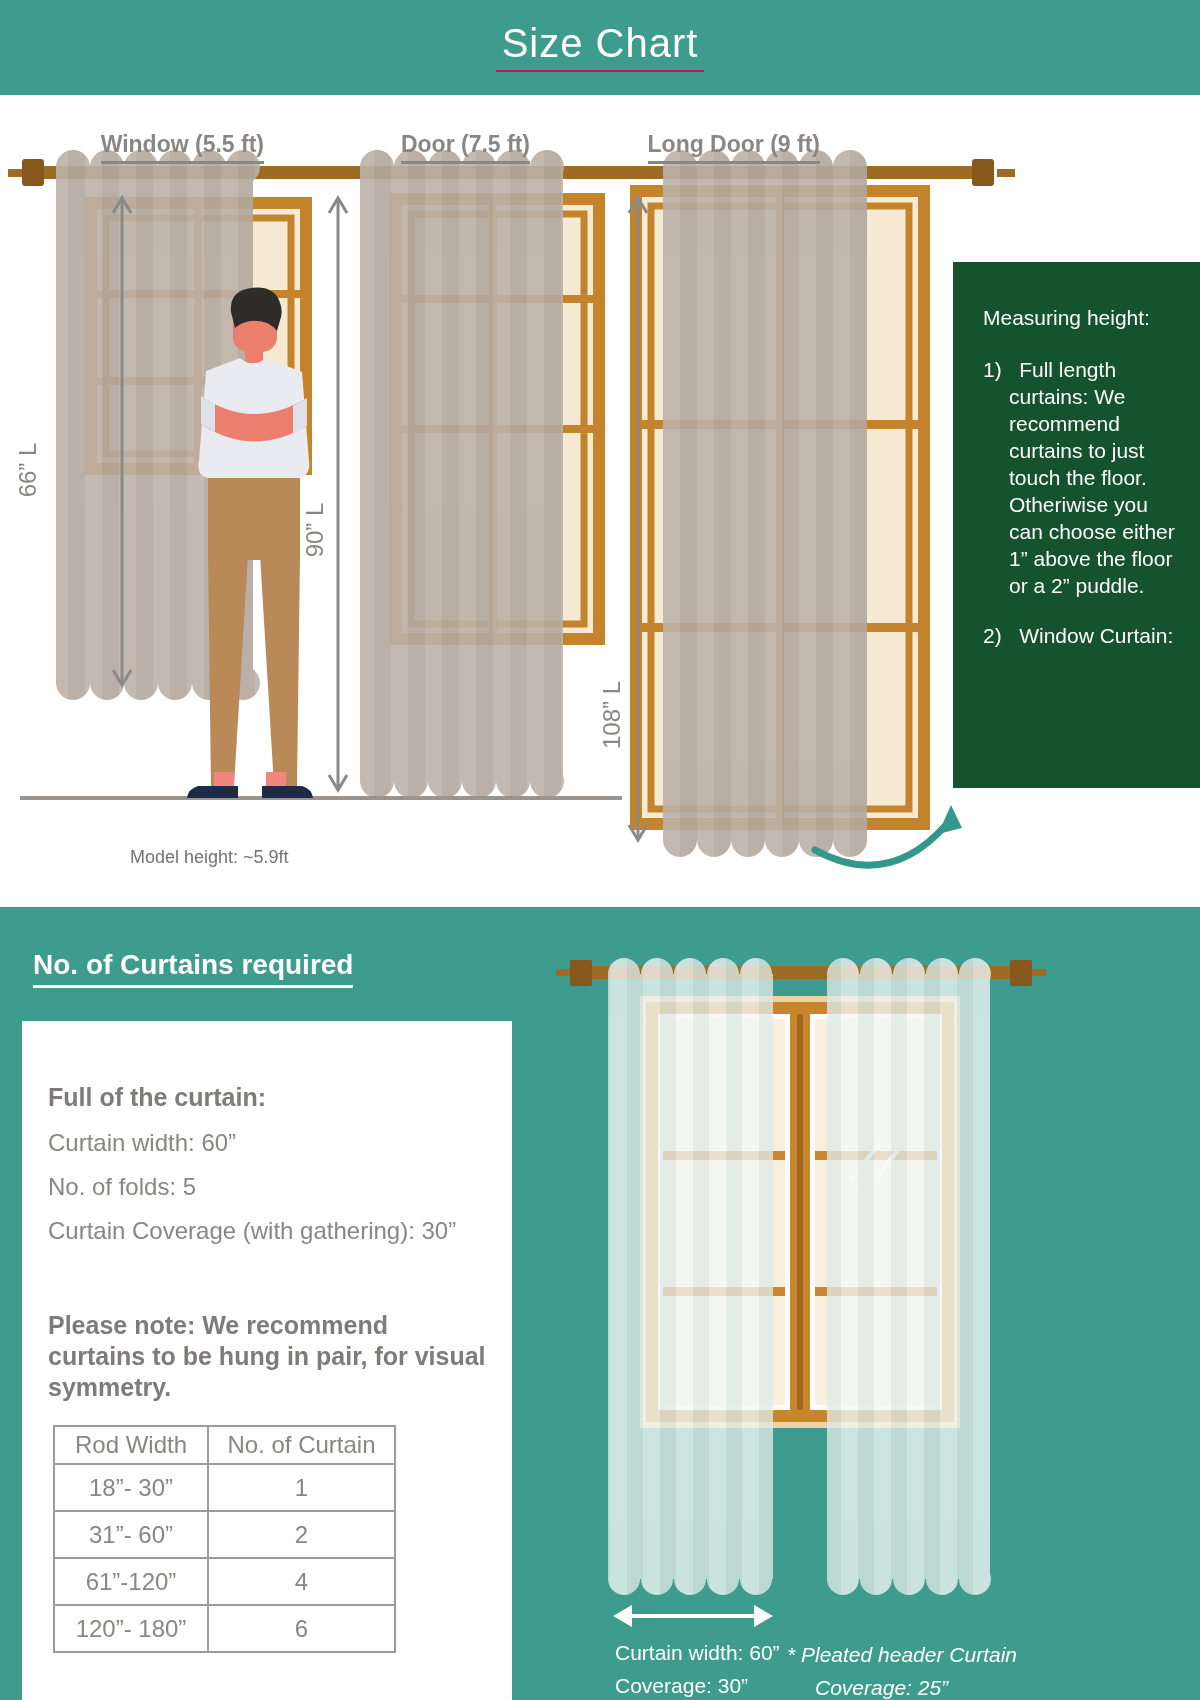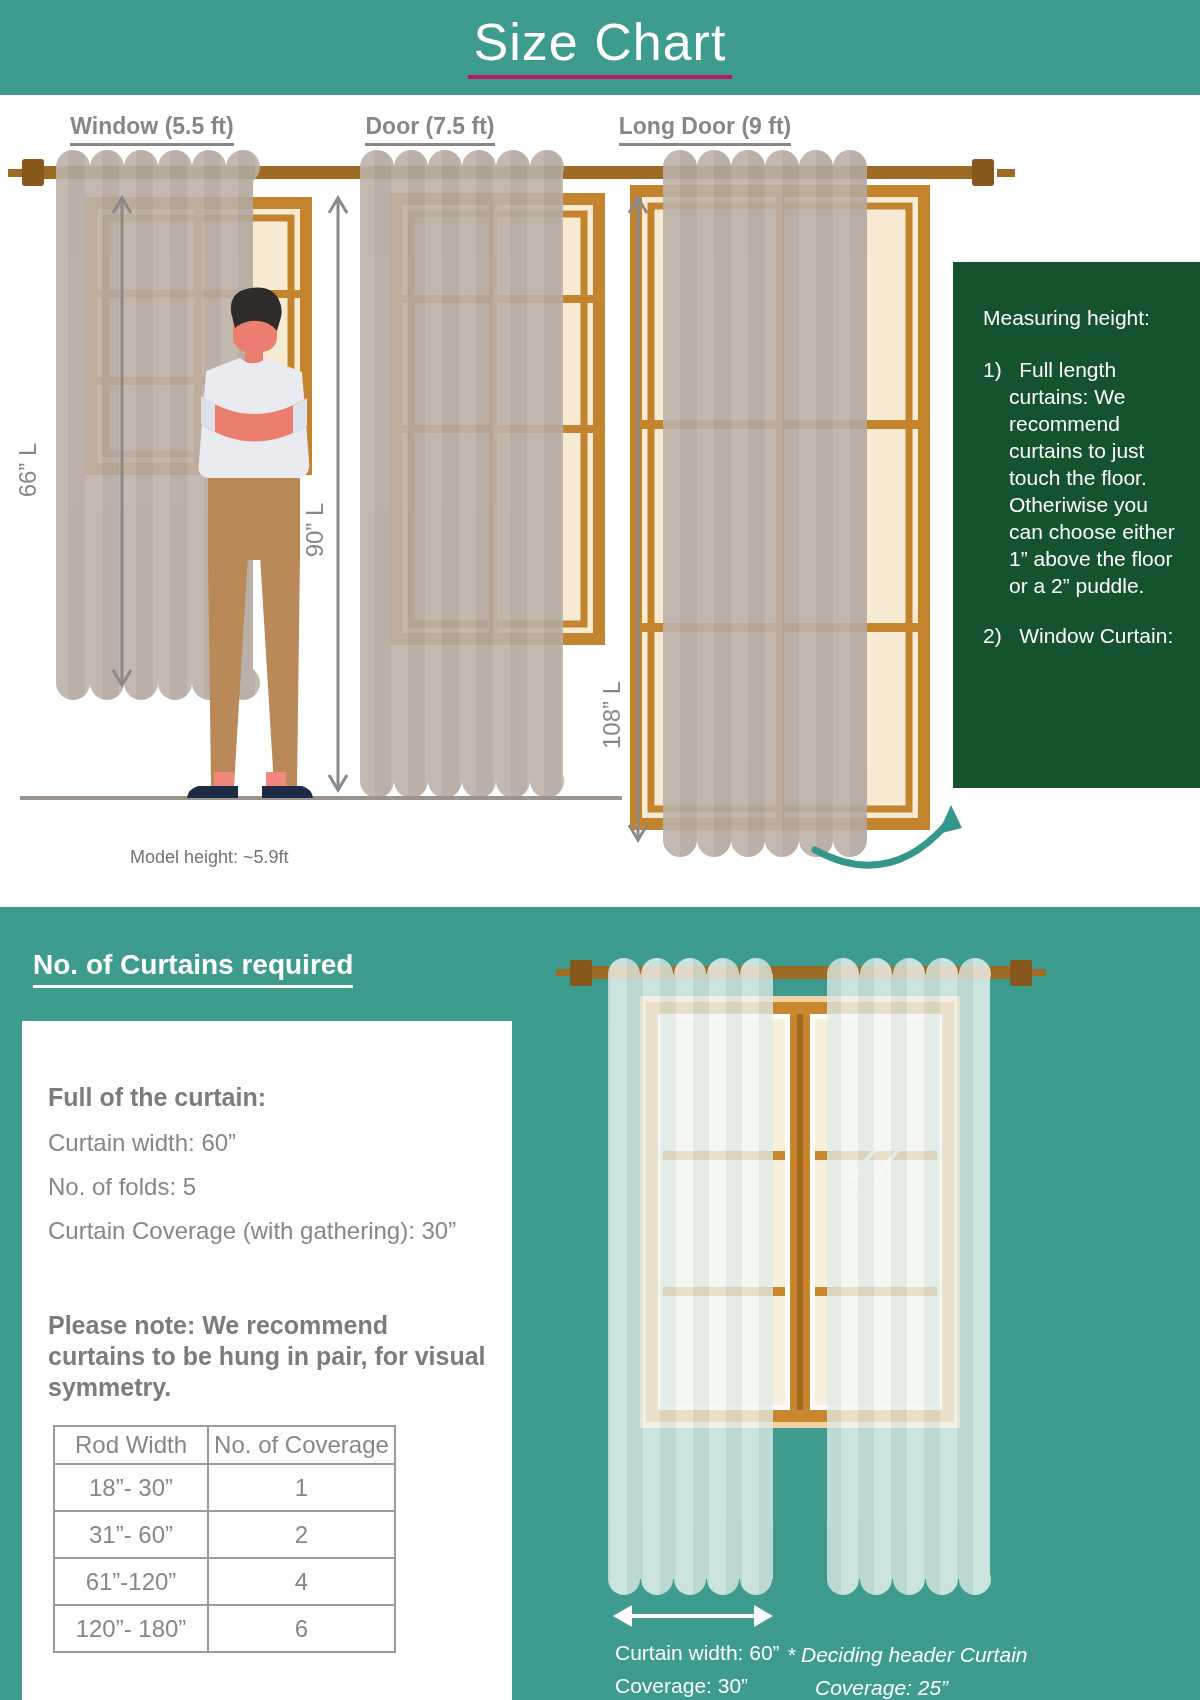--- a/index.html
+++ b/index.html
@@ -2,27 +2,27 @@
 <html><head>
 <meta charset="utf-8">
 <style>
   html,body{margin:0;padding:0;background:#ffffff;}
   .page{position:relative;width:1200px;height:1700px;overflow:hidden;
         font-family:"Liberation Sans", sans-serif;background:#ffffff;}
 
   
   .header{position:absolute;left:0;top:0;width:1200px;height:95px;background:#3E9C8F;
           display:flex;align-items:center;justify-content:center;}
-  .title{color:#ffffff;font-size:52px;font-weight:400;letter-spacing:1px;
-         border-bottom:4px solid #be185d;padding:0 6px 7px 6px;line-height:1;}
+  .title{color:#ffffff;font-size:40px;font-weight:400;letter-spacing:1px;
+         border-bottom:2px solid #be185d;padding:0 6px 7px 6px;line-height:1;}
 
   
   .top-section{position:absolute;left:0;top:95px;width:1200px;height:783px;background:#ffffff;}
   .top-svg{position:absolute;left:0;top:0;}
-  .col-label{position:absolute;top:18px;text-align:center;font-size:23px;font-weight:bold;
+  .col-label{position:absolute;top:36px;text-align:right;font-size:23px;font-weight:bold;
              color:#8A8683;}
   .col-label .u{border-bottom:3px solid #8B8683;padding-bottom:4px;}
   .len-label{position:absolute;width:120px;height:30px;line-height:30px;text-align:center;
              font-size:24px;color:#8A8683;transform:rotate(-90deg);}
   .model-height{position:absolute;left:130px;top:752px;font-size:18px;color:#737373;}
 
   .info-box{position:absolute;left:953px;top:167px;width:247px;height:526px;background:#14532d;
             box-sizing:border-box;padding:42px 24px 0 30px;color:#fdfdfc;
             font-size:21px;line-height:27px;}
   .info-box p{margin:0 0 25px 0;}
@@ -304,21 +304,21 @@
       <p class="sec-title">Full of the curtain:</p>
       <div class="line">Curtain width: 60”</div>
       <div class="line">No. of folds: 5</div>
       <div class="line">Curtain Coverage (with gathering): 30”</div>
       <p class="note">Please note: We recommend curtains to be hung in pair, for visual symmetry.</p>
 
       <table class="curtain-table">
         <thead>
           <tr>
             <th>Rod Width</th>
-            <th class="c2">No. of Coverage</th>
+            <th class="c2">No. of Curtain</th>
           </tr>
         </thead>
         <tbody>
           <tr>
             <td>18”- 30”</td>
             <td>1</td>
           </tr>
           <tr>
             <td>31”- 60”</td>
             <td>2</td>
@@ -333,17 +333,17 @@
           </tr>
         </tbody>
       </table>
     </div>
 
     <div class="illus-label left">
       <div>Curtain width: 60”</div>
       <div>Coverage: 30”</div>
     </div>
     <div class="illus-label pleated">
-      <div class="hang">* Deciding header Curtain</div>
+      <div class="hang">* Pleated header Curtain</div>
       <div>Coverage: 25”</div>
     </div>
   </div>
 </div>
 
 </body></html>

